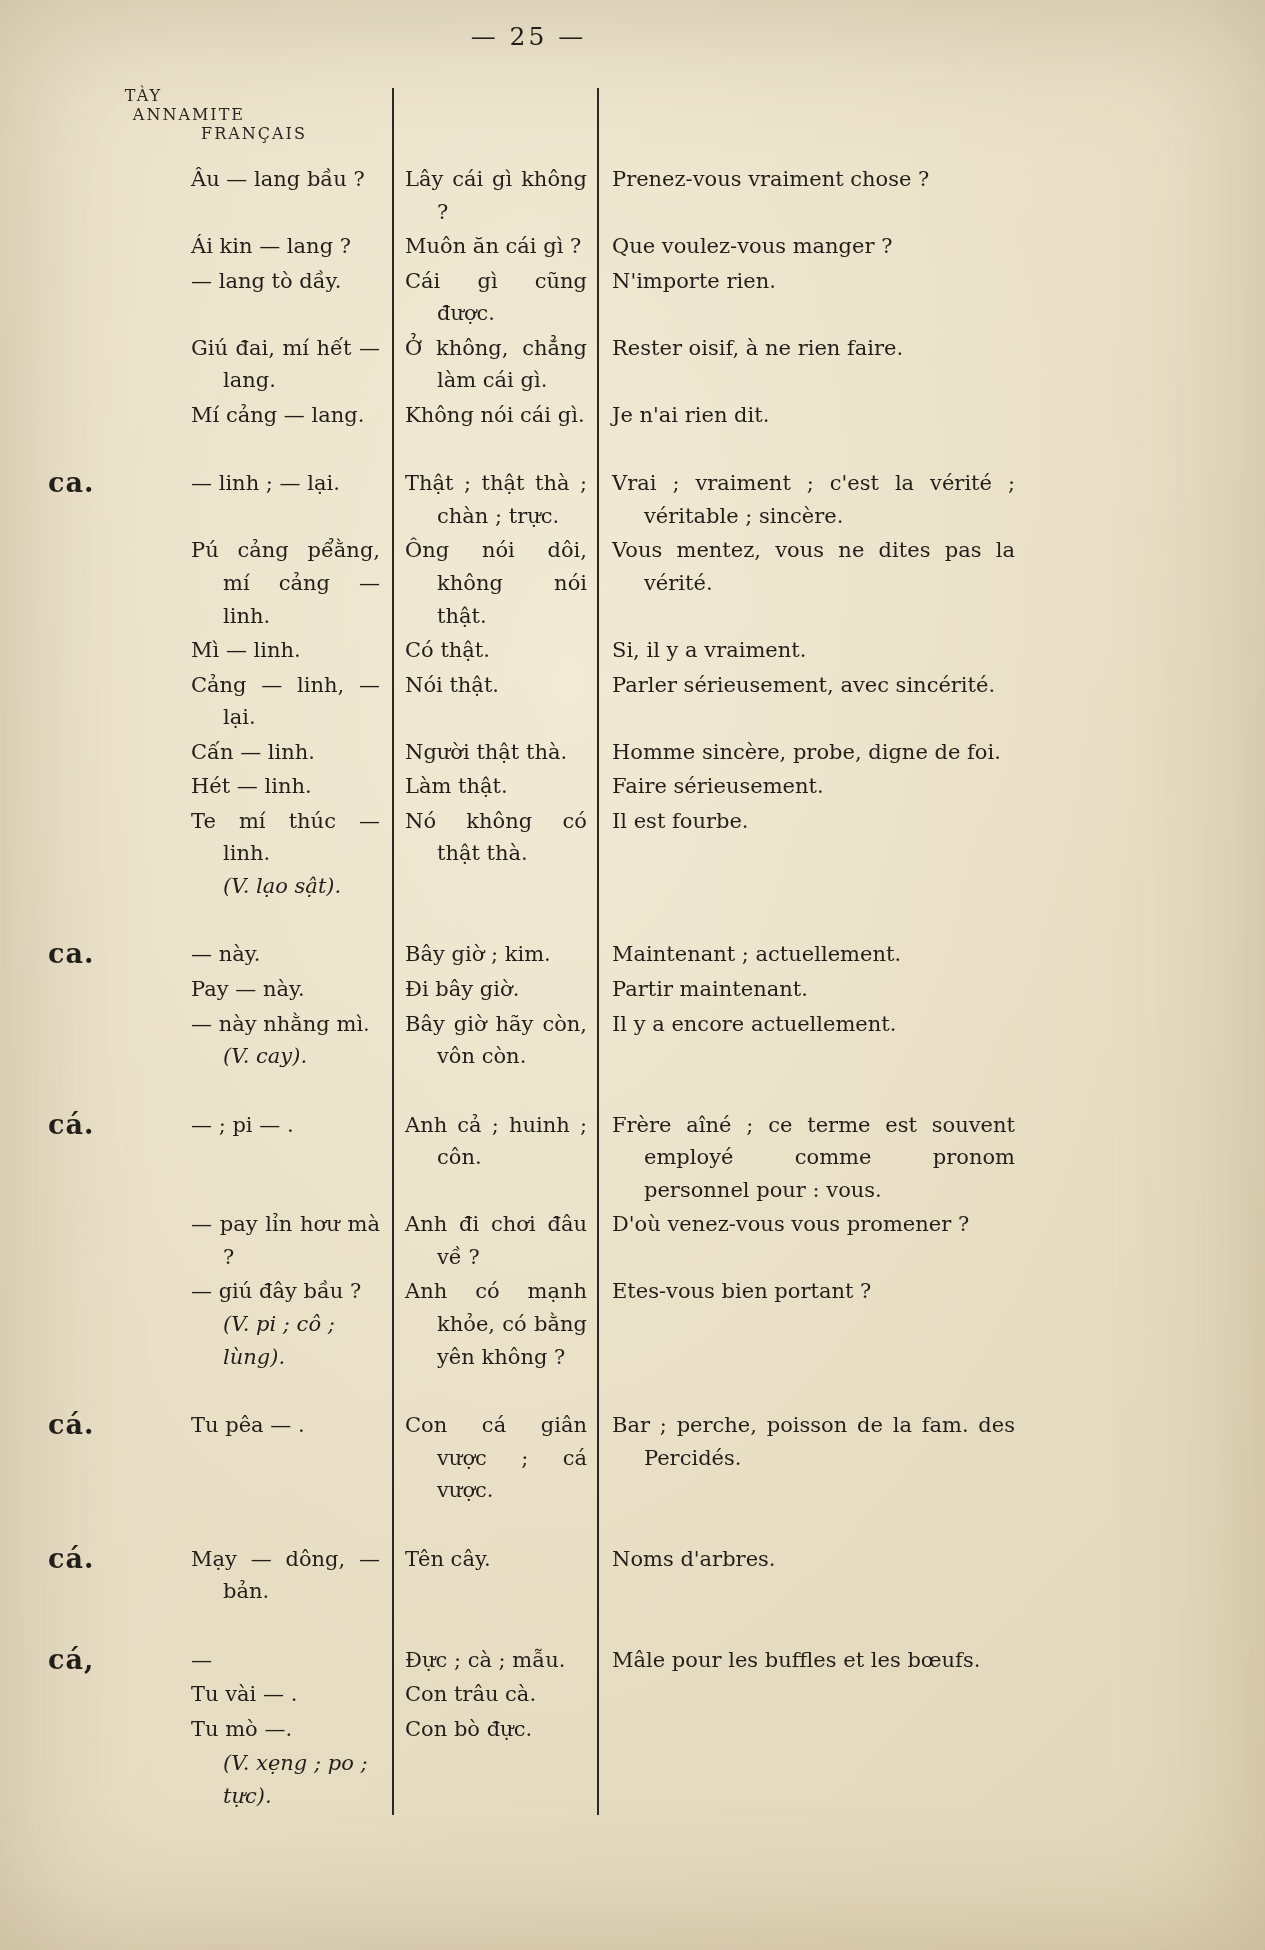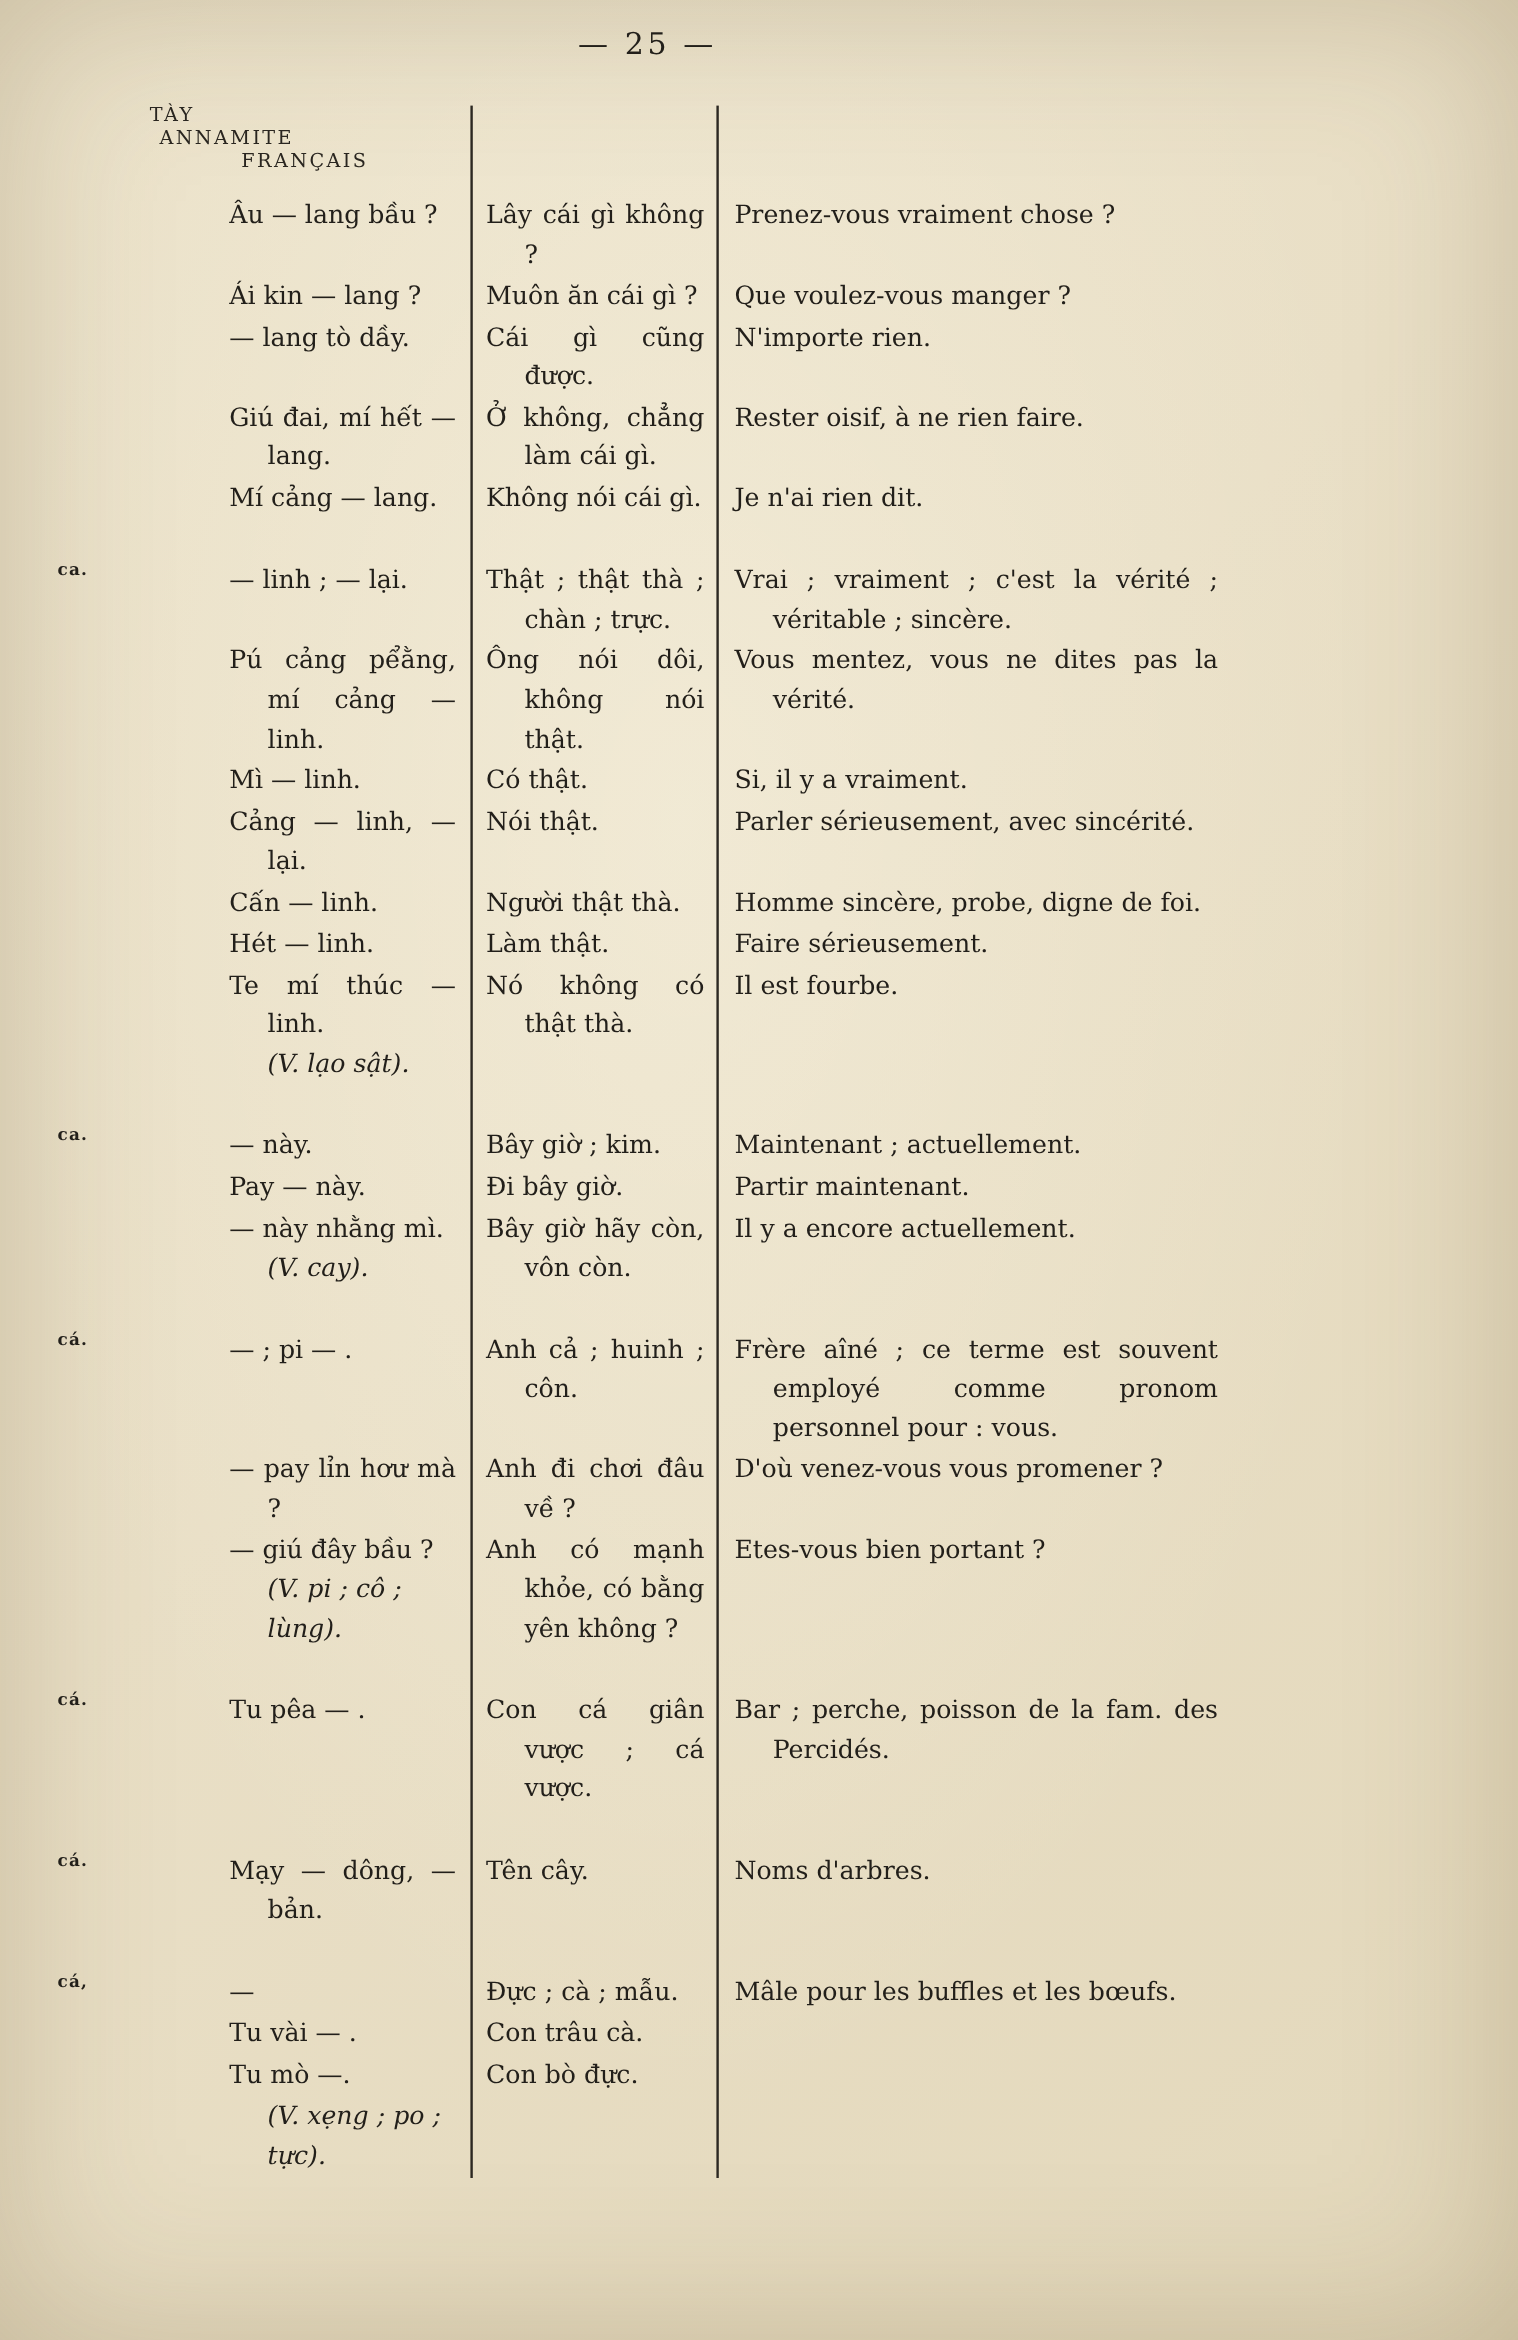--- a/index.html
+++ b/index.html
@@ -10,37 +10,37 @@
     margin:0 auto;
     background:
       radial-gradient(ellipse at 45% 35%, rgba(255,252,238,.35), rgba(0,0,0,0) 60%),
       linear-gradient(135deg, #ece3cb 0%, #e9dfc6 45%, #e3d8bb 100%);
     box-shadow: inset 0 0 140px rgba(110,88,52,.28);
     font-family:"DejaVu Serif","Liberation Serif",serif;
     color:#221f1a;
     overflow:hidden;
   }
   .page-number {
-    position:absolute; top:22px; left:47px; width:985px;
+    position:absolute; top:22px; left:36px; width:985px;
     text-align:center; font-size:25px; letter-spacing:3px;
   }
   .content { position:absolute; top:86px; left:40px; width:985px; }
   .vrule { position:absolute; top:2px; bottom:0; width:2px; background:#2c2822; }
   .vrule.r1 { left:352px; }
   .vrule.r2 { left:557px; }
   .hdr-row { display:flex; margin-bottom:20px;flex-direction:column; }
   .hdr { font-size:16px; letter-spacing:2px; color:#2a2620; }
   .hdr-hw  { width:145px; }
   .hdr-tay { width:207px; text-align:center; }
   .hdr-ann { width:205px; text-align:right; }
   .hdr-fr  { width:428px; text-align:center; }
   .group { margin-bottom:36px; }
   .group:last-child { margin-bottom:0; }
   .row { display:flex; align-items:flex-start; margin-bottom:2px; }
-  .cell.hw  { width:145px; padding-left:8px; font-weight:bold; font-size:14px; letter-spacing:1px; }
+  .cell.hw  { width:145px; padding-left:8px; font-weight:bold; font-size:27px; letter-spacing:1px; }
   .cell.tay { width:207px; padding:0 12px 0 6px; }
   .cell.ann { width:205px; padding:0 10px 0 13px; }
   .cell.fr  { width:428px; padding:0 10px 0 15px; }
   .para {
     font-size:21px; line-height:1.55;
     padding-left:32px; text-indent:-32px;
     text-align:justify;
   }
   .note {
     font-size:21px; line-height:1.55;

